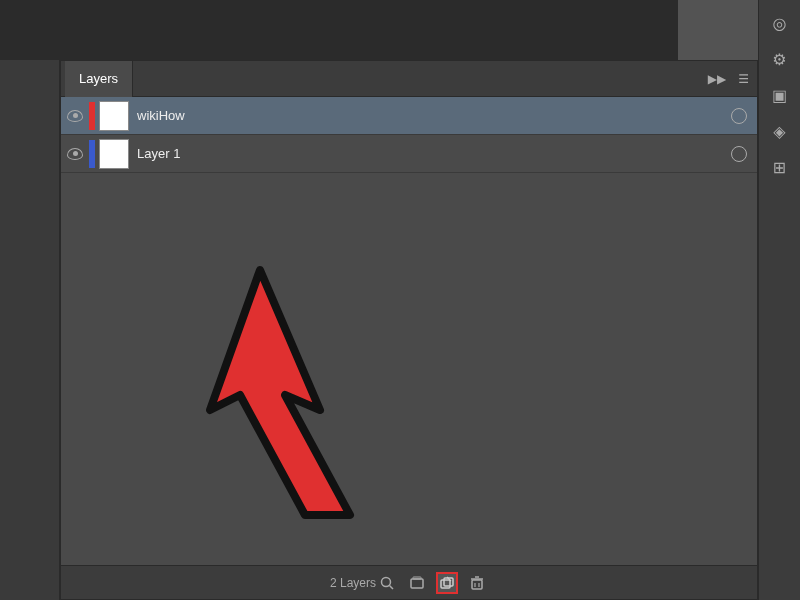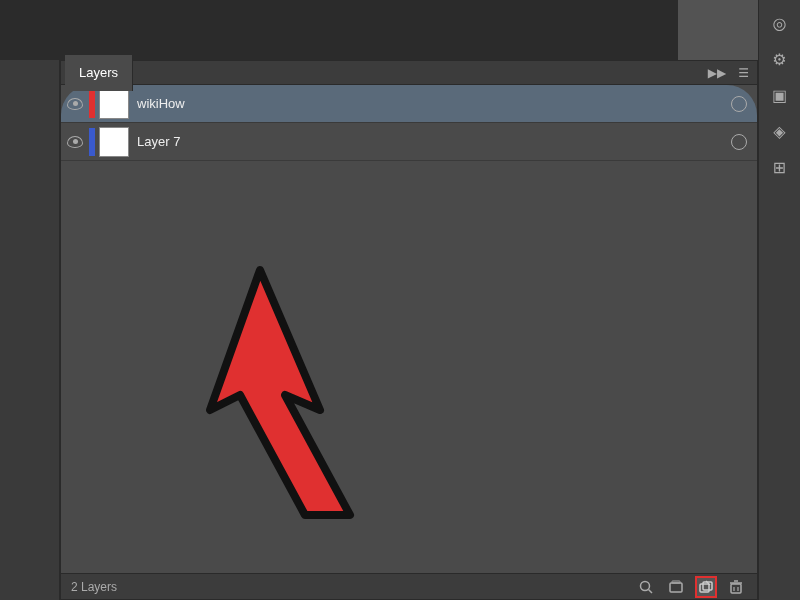--- a/index.html
+++ b/index.html
@@ -60,21 +60,21 @@
       border: 1px solid #2a2a2a;
       display: flex;
       flex-direction: column;
     }
 
     
     .panel-tabs {
       display: flex;
       align-items: center;
       background: #3c3c3c;
-      height: 24px;
+      height: 36px;
       border-bottom: 1px solid #2a2a2a;
       padding-left: 4px;
       position: relative;
     }
 
     .tab {
       padding: 0 14px;
       height: 36px;
       display: flex;
       align-items: center;
@@ -101,21 +101,20 @@
       color: #aaa;
       font-size: 12px;
       cursor: pointer;
       padding: 2px 4px;
     }
 
     
     .layers-list {
       flex: 1;
       overflow: hidden;
-      border-radius: 30px;
     }
 
     .layer-row {
       display: flex;
       align-items: center;
       height: 38px;
       border-bottom: 1px solid #3a3a3a;
       padding-right: 10px;
       cursor: pointer;
     }
@@ -180,27 +179,27 @@
     .layer-target {
       width: 16px;
       height: 16px;
       border: 1.5px solid #aaa;
       border-radius: 50%;
       flex-shrink: 0;
     }
 
     
     .bottom-bar {
-      height: 26px;
+      height: 34px;
       background: #3c3c3c;
       border-top: 1px solid #2a2a2a;
       display: flex;
       align-items: center;
       padding: 0 10px;
-      justify-content: space-between;
+      justify-content: center;
     }
 
     .layer-count {
       font-size: 12px;
       color: #aaa;
     }
 
     .bottom-icons {
       display: flex;
       gap: 8px;
@@ -293,21 +292,21 @@
       <div class="layer-name">wikiHow</div>
       <div class="layer-target"></div>
     </div>
 
     <div class="layer-row">
       <div class="layer-visibility">
         <div class="eye-icon"></div>
       </div>
       <div class="layer-color-bar" style="background:#3a5acd;"></div>
       <div class="layer-thumbnail"></div>
-      <div class="layer-name">Layer 7</div>
+      <div class="layer-name">Layer 1</div>
       <div class="layer-target"></div>
     </div>
 
   </div>
 
   <div class="bottom-bar">
     <span class="layer-count">2 Layers</span>
     <div class="bottom-icons">
       <div class="bottom-icon">
         <svg width="14" height="14" viewBox="0 0 14 14" fill="none">

